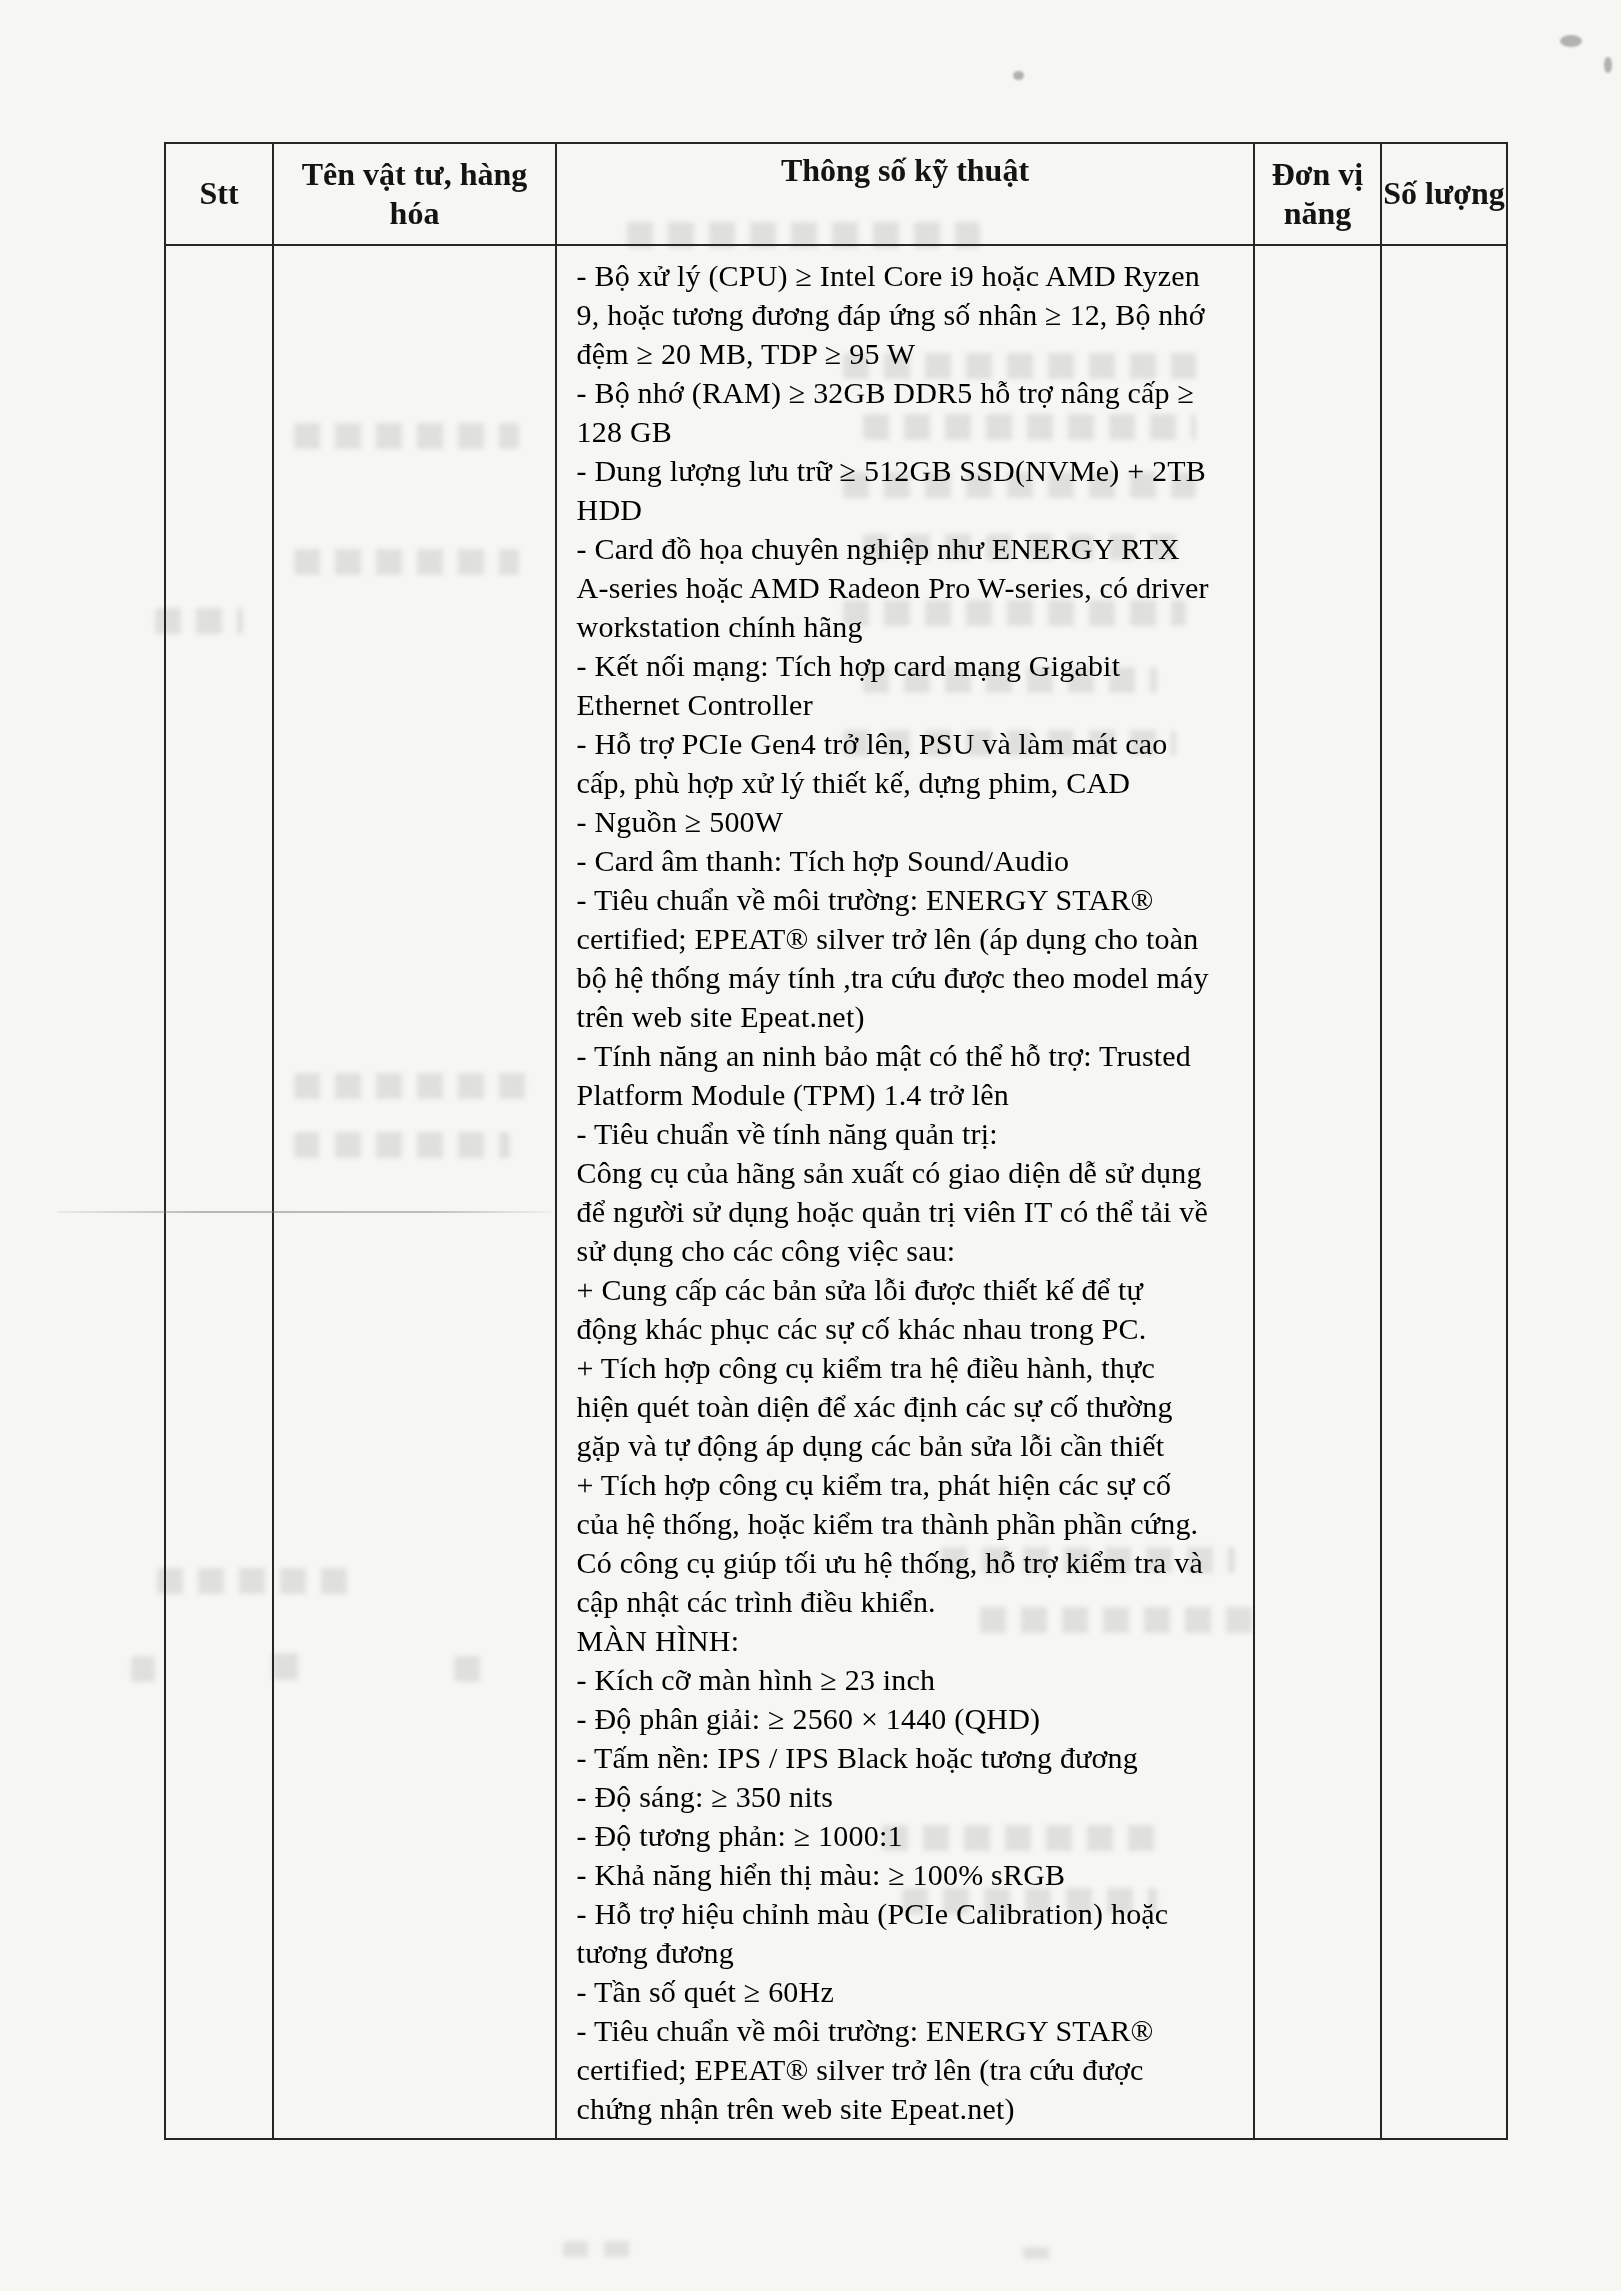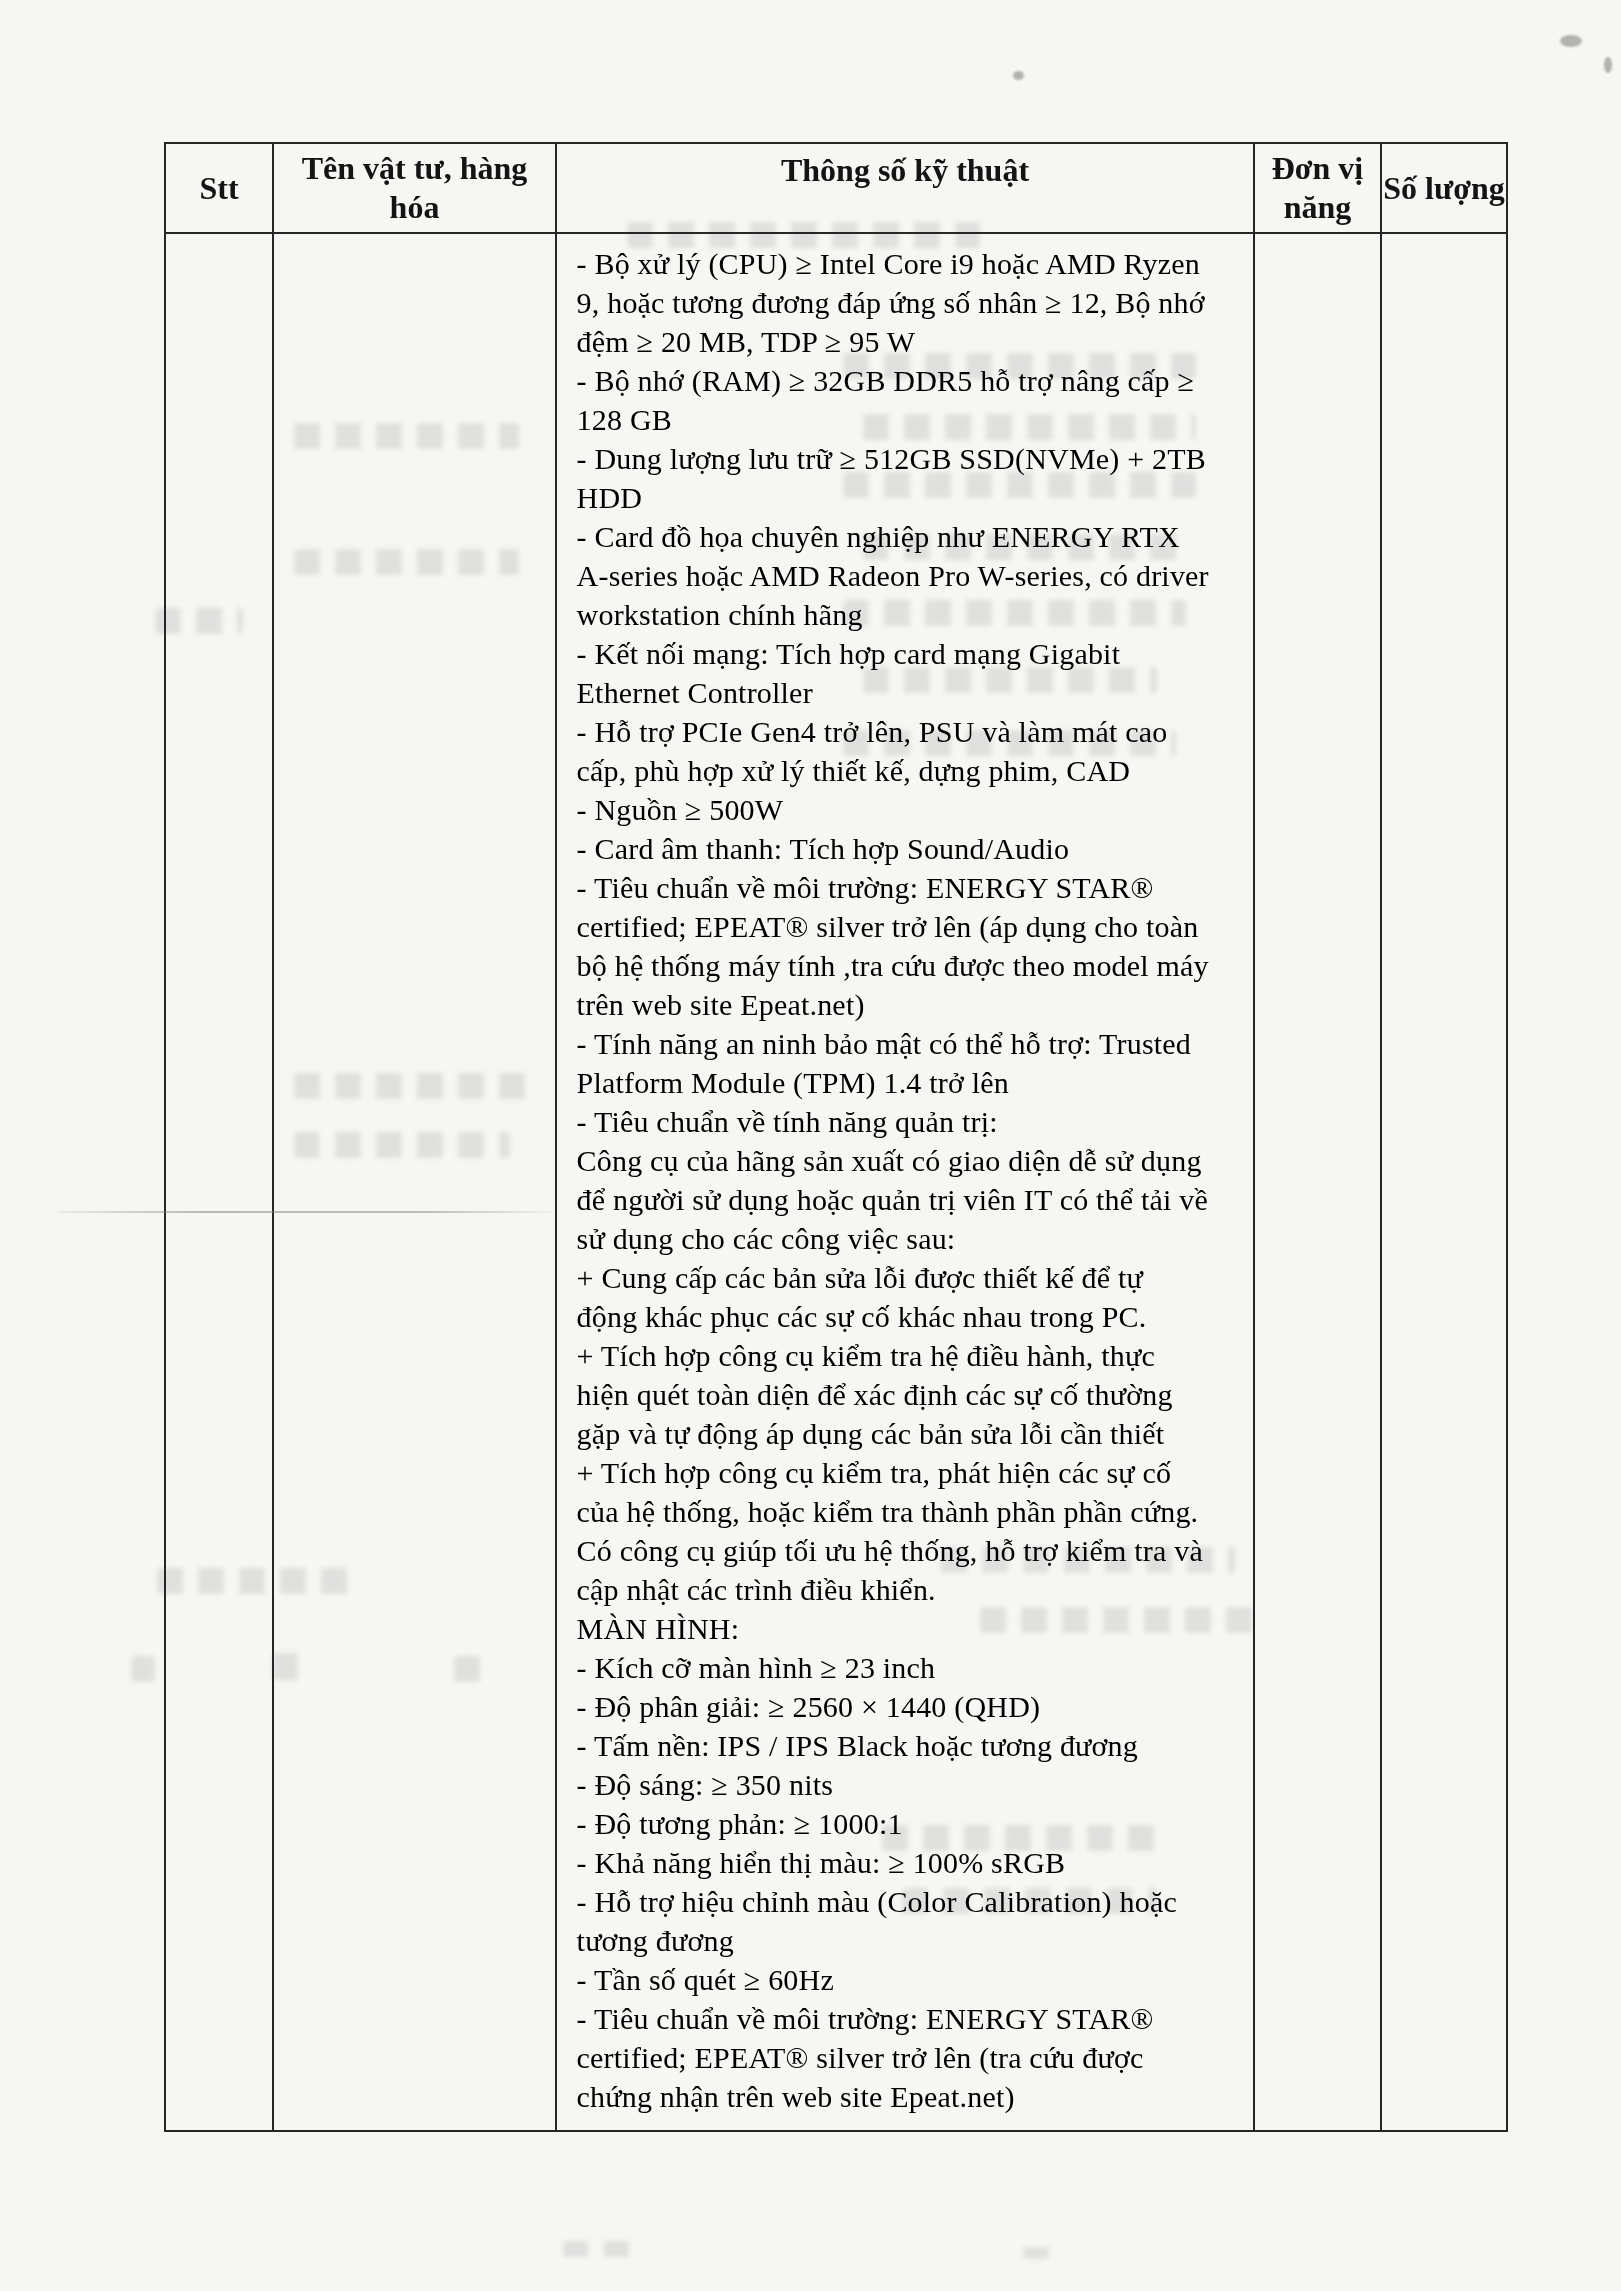--- a/index.html
+++ b/index.html
@@ -25,21 +25,21 @@
     background:transparent;
   }
   td.h{
     font-weight:bold;
     font-size:32px;
     line-height:1.22;
     text-align:center;
     vertical-align:middle;
   }
   td.h.top{vertical-align:top;padding-top:7px;}
-  tr.header-row{height:90px;margin-left:43px;}
+  tr.header-row{height:102px;margin-left:43px;}
   tr.body-row{height:1894px;}
   tr.body-row td{vertical-align:top;}
   .spec-cell-inner{
     padding:9.8px 43px 0 19.6px;
   }
   .spec-par{
     font-size:30px;
     line-height:39px;
     letter-spacing:0.2px;
     color:#000000;
@@ -138,21 +138,21 @@
               <div class="spec-par">+ Cung cấp các bản sửa lỗi được thiết kế để tự động khác phục các sự cố khác nhau trong PC.</div>
               <div class="spec-par">+ Tích hợp công cụ kiểm tra hệ điều hành, thực hiện quét toàn diện để xác định các sự cố thường gặp và tự động áp dụng các bản sửa lỗi cần thiết</div>
               <div class="spec-par">+ Tích hợp công cụ kiểm tra, phát hiện các sự cố của hệ thống, hoặc kiểm tra thành phần phần cứng. Có công cụ giúp tối ưu hệ thống, hỗ trợ kiểm tra và cập nhật các trình điều khiển.</div>
               <div class="spec-par bold">MÀN HÌNH:</div>
               <div class="spec-par">- Kích cỡ màn hình ≥ 23 inch</div>
               <div class="spec-par">- Độ phân giải: ≥ 2560 × 1440 (QHD)</div>
               <div class="spec-par">- Tấm nền: IPS / IPS Black hoặc tương đương</div>
               <div class="spec-par">- Độ sáng: ≥ 350 nits</div>
               <div class="spec-par">- Độ tương phản: ≥ 1000:1</div>
               <div class="spec-par">- Khả năng hiển thị màu: ≥ 100% sRGB</div>
-              <div class="spec-par">- Hỗ trợ hiệu chỉnh màu (Color Calibration) hoặc tương đương</div>
+              <div class="spec-par">- Hỗ trợ hiệu chỉnh màu (PCIe Calibration) hoặc tương đương</div>
               <div class="spec-par">- Tần số quét ≥ 60Hz</div>
               <div class="spec-par">- Tiêu chuẩn về môi trường: ENERGY STAR® certified; EPEAT® silver trở lên (tra cứu được chứng nhận trên web site Epeat.net)</div>
             </div>
       </td>
       <td></td>
       <td></td>
     </tr>
   </tbody>
     </table>
 

